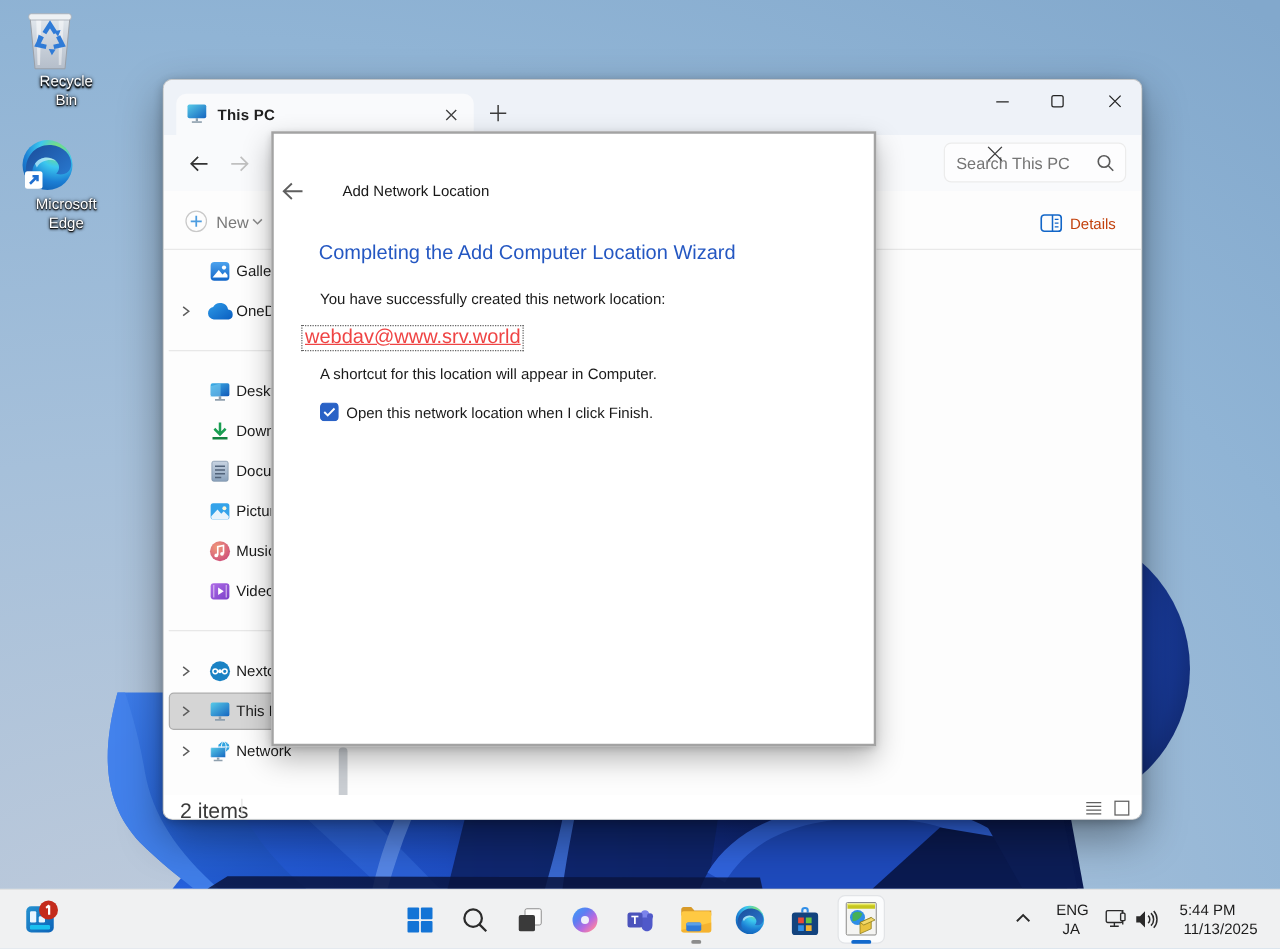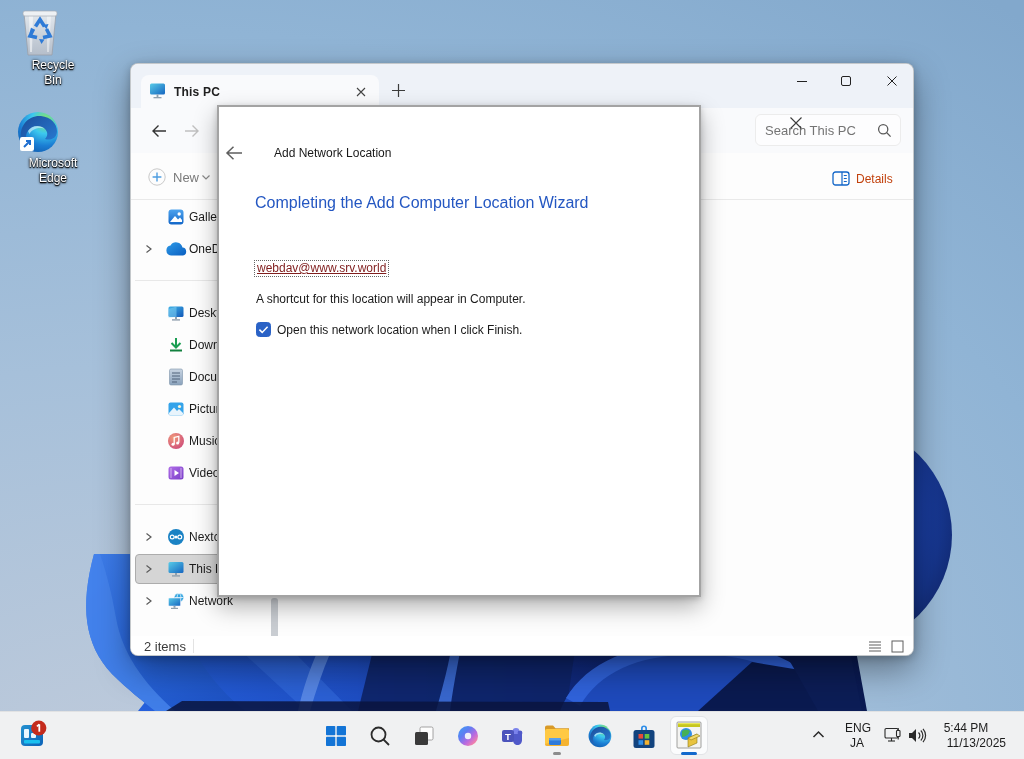--- a/index.html
+++ b/index.html
@@ -26,29 +26,29 @@
   #searchtxt { position:absolute; left:634px; top:15px; font-size:13px; color:#747474; }
   #cmdrow { position:absolute; left:0; top:89px; width:100%; height:47px; background:#fdfdfd; border-bottom:1px solid #e9e9e9; }
   #newtxt { position:absolute; left:42px; top:17px; font-size:13px; color:#7a7a7a; }
   #dettxt { position:absolute; left:725px; top:19px; font-size:12px; color:#c2410c; }
   #sbar { position:absolute; left:0; top:136px; width:148px; height:436px; background:#fdfdfd; }
   .srow { position:absolute; left:58px; font-size:12px; color:#1b1b1b; white-space:nowrap; }
   .sep { position:absolute; left:4px; width:142px; height:1px; background:#e8e8e8; }
   #selrow { position:absolute; left:4px; top:354px; width:140px; height:30px; background:#d5d5d5;
     border:1px solid #acacac; border-radius:4px; }
   #statusbar { position:absolute; left:0; top:572px; width:100%; height:21px; background:#fff; }
-  #stxt { position:absolute; left:13px; top:3px; font-size:13px; color:#3a3a3a; }
+  #stxt { position:absolute; left:13px; top:3px; font-size:17px; color:#3a3a3a; }
   
   #dlg { position:absolute; left:217px; top:105px; width:484px; height:492px; background:#fff;
     border:2px solid #a3a3a3; box-shadow:0 10px 22px rgba(0,0,0,.30), 0 2px 6px rgba(0,0,0,.18); }
   #dlg .t12 { font-size:12px; color:#1a1a1a; }
   #dhead { position:absolute; left:55px; top:39px; font-size:12px; color:#181818; }
   #dtitle { position:absolute; left:36px; top:87px; font-size:16px; color:#2457c2; }
   #dbody1 { position:absolute; left:37px; top:125px; }
-  #dlink { position:absolute; left:35px; top:153px; font-size:12px; color:#7f1d1d; text-decoration:underline;
+  #dlink { position:absolute; left:22px; top:153px; font-size:16px; color:#ef4444; text-decoration:underline;
     border:1px dotted #666; padding:0 2px 1px 2px; }
   #dbody2 { position:absolute; left:37px; top:185px; }
   #dcheckrow { position:absolute; left:37px; top:215px; }
   #dfoot { position:absolute; left:0; top:451px; width:100%; height:40px; background:#f4f4f4; border-top:1px solid #e0e0e0; }
   .dbtn { position:absolute; top:9px; width:69px; height:22px; background:#fefefe; border-radius:5px;
     font-size:12px; color:#1b1b1b; text-align:center; line-height:20px; }
   #btnFinish { left:433px; border:1px solid #0067c0; }
   #btnCancel { left:512px; border:1px solid #d2d2d2; }
   
   #taskbar { position:absolute; left:0; top:711px; width:1024px; height:48px; background:#f0f1f2;
@@ -372,20 +372,21 @@
 
 <div id="dlg">
   <svg class="abs" style="left:570px; top:9px;" width="14" height="14" viewBox="0 0 14 14">
     <path d="M 1.5,1.5 L 12.5,12.5 M 12.5,1.5 L 1.5,12.5" stroke="#3c3c3c" stroke-width="1.1"></path>
   </svg>
   <svg class="abs" style="left:5px; top:37px;" width="20" height="18" viewBox="0 0 20 18">
     <path d="M 18,9 H 3 M 9.5,2.8 L 3,9 L 9.5,15.2" stroke="#5f5f5f" stroke-width="1.5" fill="none"></path>
   </svg>
   <div id="dhead">Add Network Location</div>
   <div id="dtitle">Completing the Add Computer Location Wizard</div>
+  <div id="dbody1" class="t12">You have successfully created this network location:</div>
   <div id="dlink">webdav@www.srv.world</div>
   <div id="dbody2" class="t12">A shortcut for this location will appear in Computer.</div>
   <div id="dcheckrow">
     <svg class="abs" style="left:0; top:0;" width="15" height="15" viewBox="0 0 15 15">
       <rect x="0.5" y="0.5" width="14" height="14" rx="3" fill="#2a62c6" stroke="#2a62c6"></rect>
       <path d="M 3.4,7.6 L 6.2,10.4 L 11.6,4.8" stroke="#fff" stroke-width="1.5" fill="none"></path>
     </svg>
     <div class="t12" style="position:absolute; left:21px; top:1px; white-space:nowrap;">Open this network location when I click Finish.</div>
   </div>
 </div>

